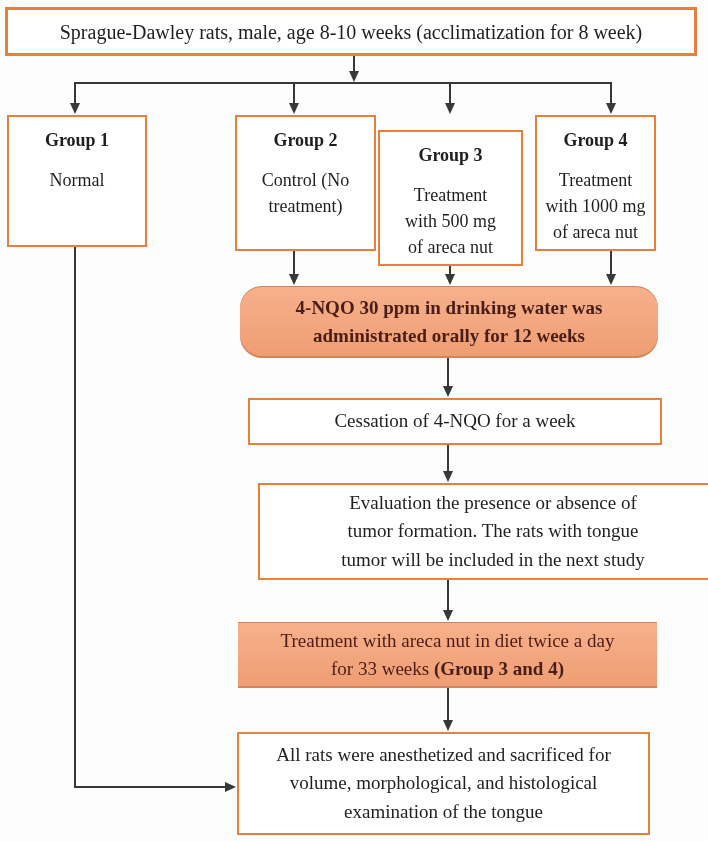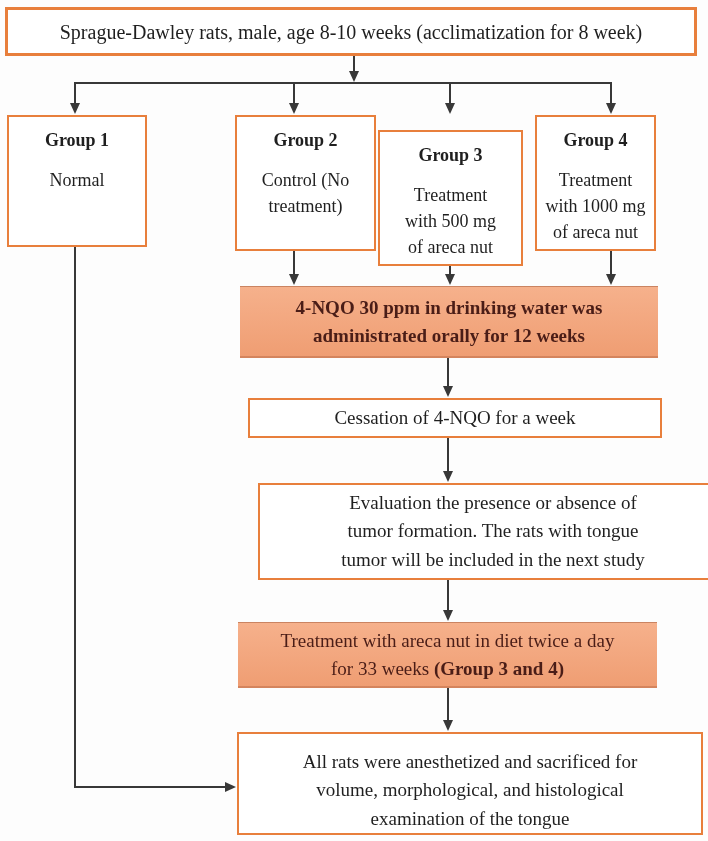--- a/index.html
+++ b/index.html
@@ -31,26 +31,26 @@
   .group .title{font-weight:bold;}
   .group .body{margin-top:14px;white-space:pre-line;}
   .g1{left:7px;top:115px;width:140px;height:132px;}
   .g2{left:235px;top:115px;width:141px;height:136px;}
   .g3{left:378px;top:130px;width:145px;height:136px;}
   .g4{left:535px;top:115px;width:121px;height:136px;}
   .filled{
     border:none;background:linear-gradient(to bottom,var(--fill_top),var(--fill_bottom));
     color:var(--fill_text);box-shadow:0 1px 0 rgba(120,50,20,.35) inset,0 -2px 0 rgba(130,60,30,.25) inset;
   }
-  .nqo{left:240px;top:286px;width:418px;height:72px;font-weight:bold;}
-  .cessation{left:248px;top:398px;width:414px;height:40px;}
+  .nqo{left:240px;top:286px;width:418px;height:72px;font-weight:bold;border-radius:22px;}
+  .cessation{left:248px;top:398px;width:414px;height:47px;}
   .evaluation{left:258px;top:483px;width:470px;height:97px;}
   .areca{left:238px;top:622px;width:419px;height:66px;}
   .areca .bold{font-weight:bold;}
-  .final{left:237px;top:732px;width:466px;height:103px;justify-content:flex-end;}
+  .final{left:237px;top:732px;width:413px;height:103px;}
   svg.connectors{position:absolute;left:0;top:0;pointer-events:none;}
 </style>
 </head>
 <body>
 
 <div class="canvas">
 
   <svg class="connectors" width="708" height="841" viewBox="0 0 708 841">
     <defs>
       <marker id="ah" markerUnits="userSpaceOnUse" markerWidth="12" markerHeight="12" refX="0" refY="5" orient="auto">

